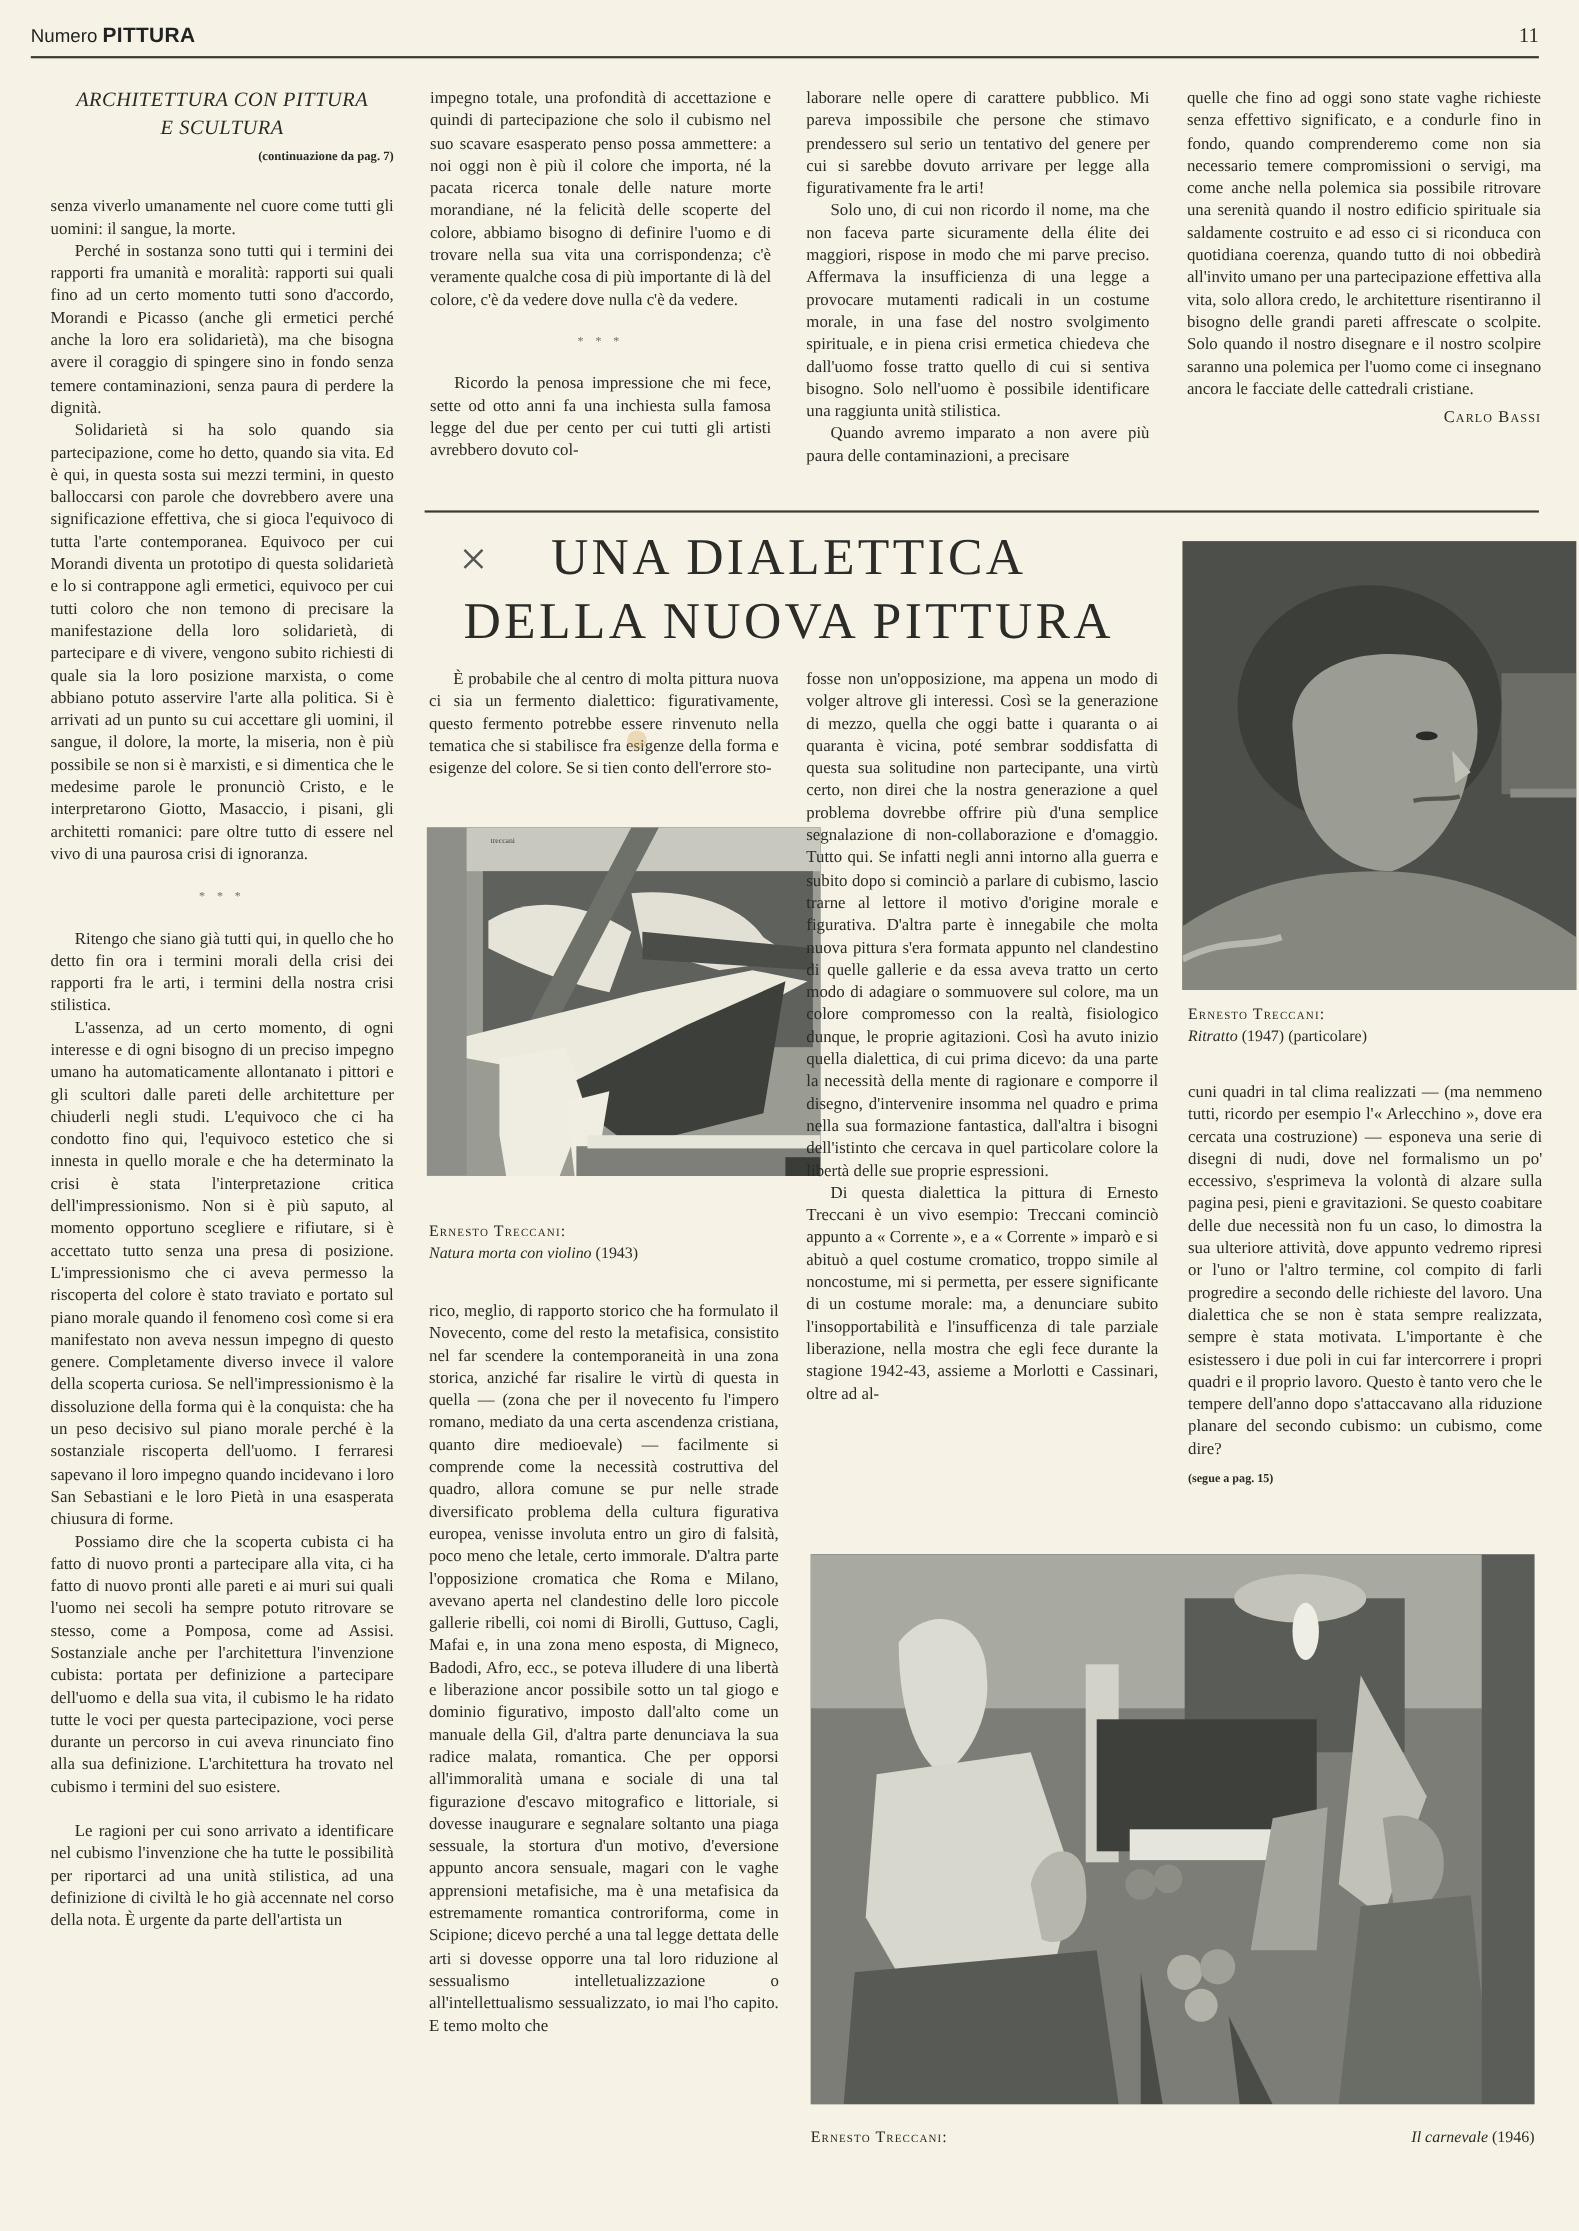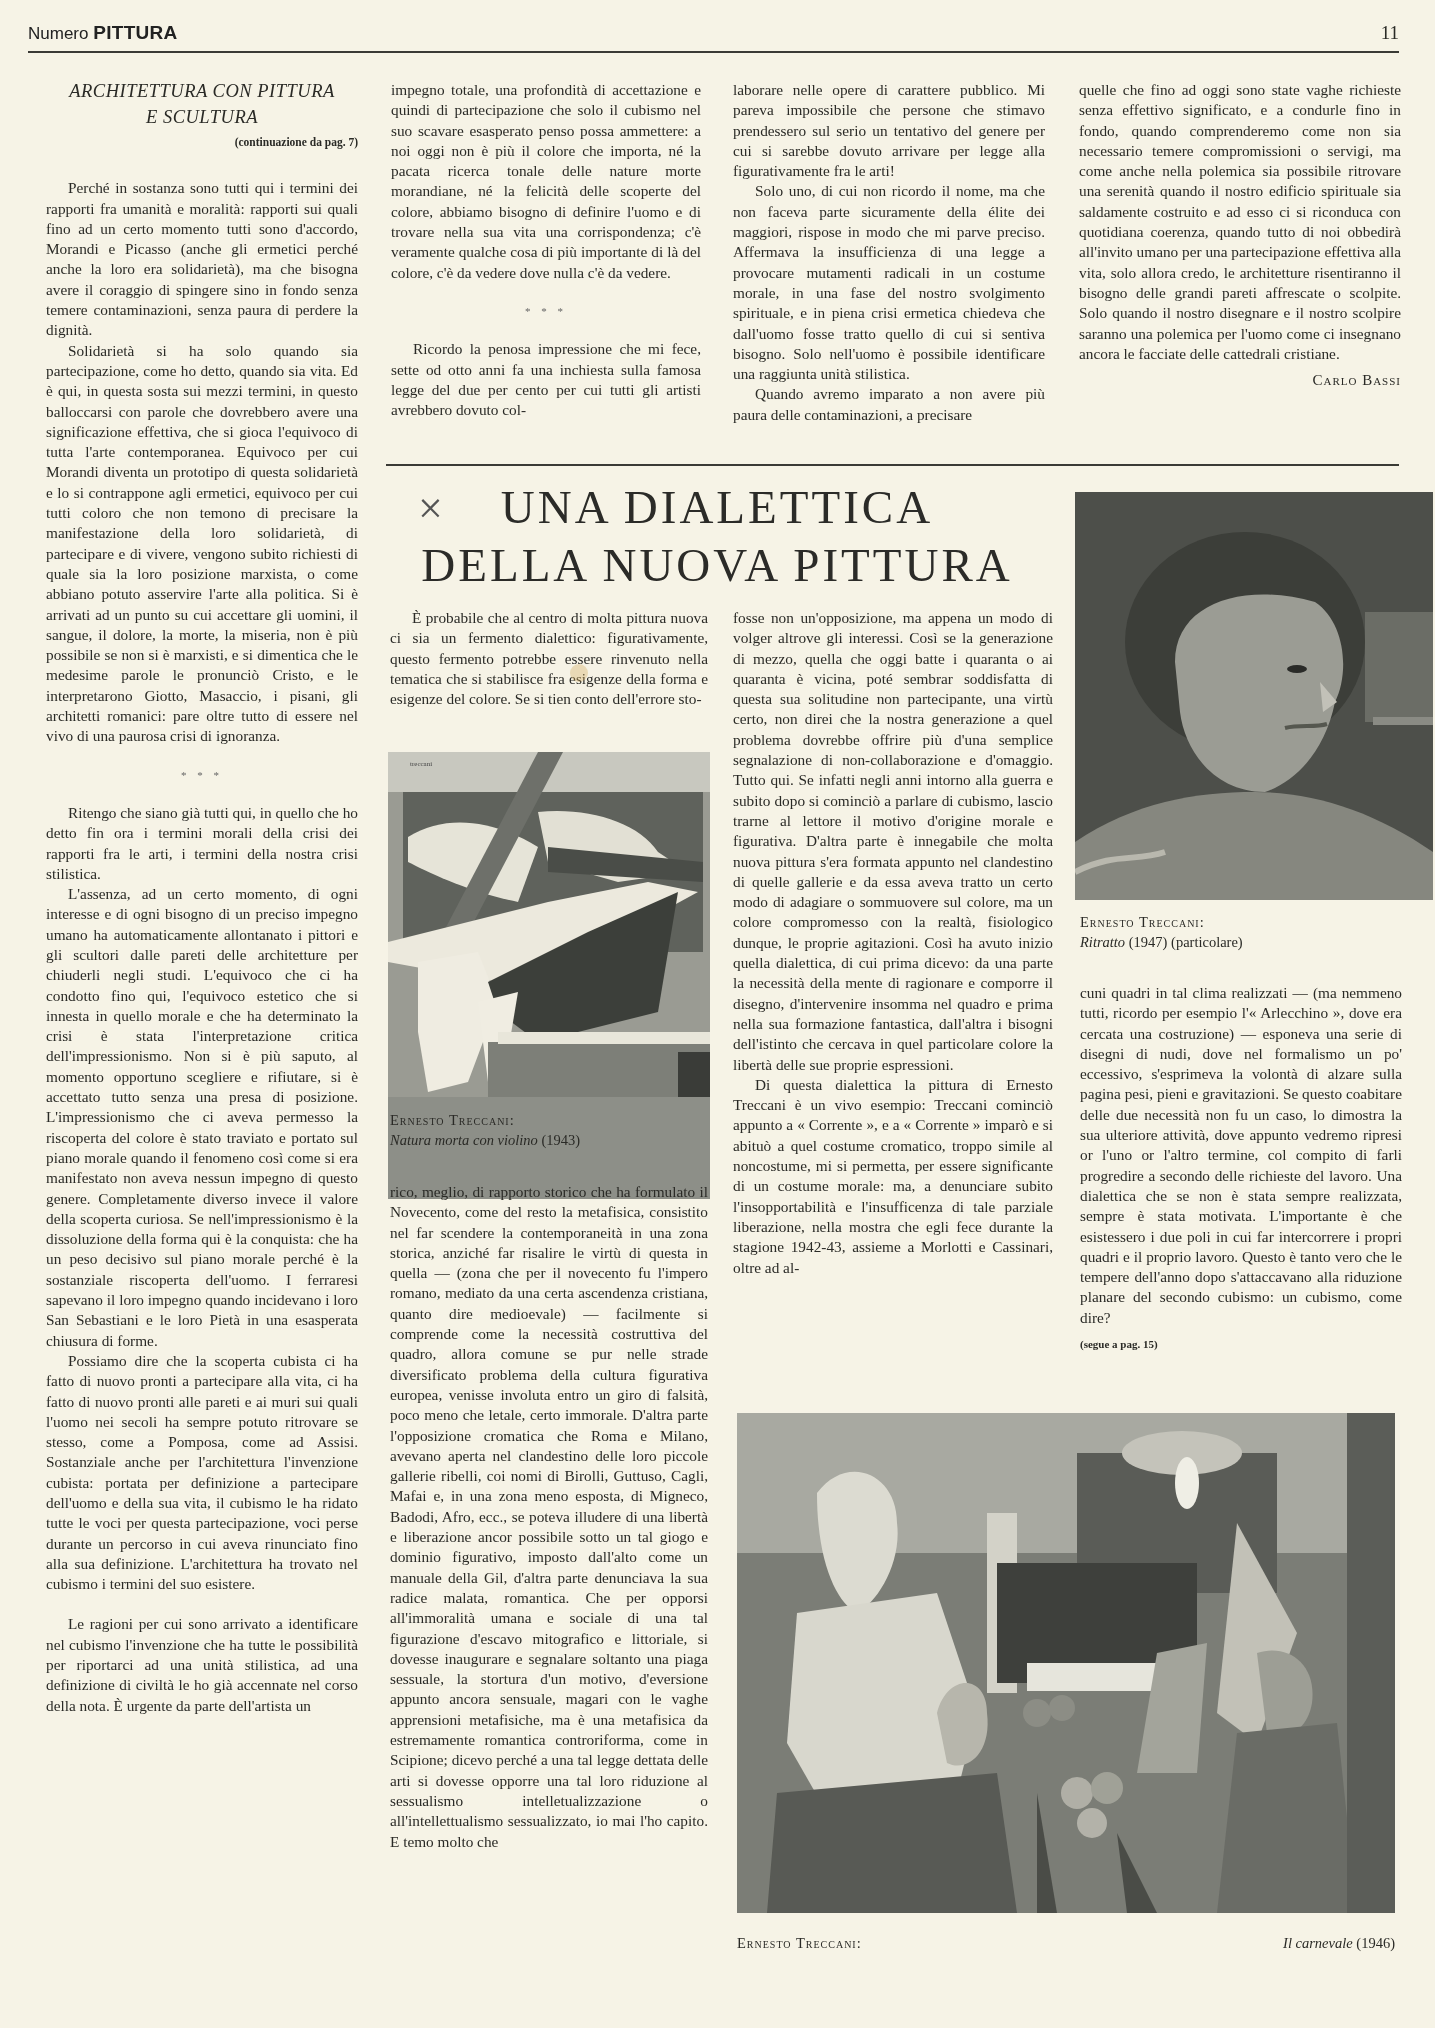--- a/index.html
+++ b/index.html
@@ -50,20 +50,21 @@
 <div class="abs page-number">11</div>
 <div class="abs rule-top"></div>
 
 <div class="col" style="left:46px; top:78px; width:312px;">
   <div class="art-title">
     <div>ARCHITETTURA CON PITTURA</div>
     <div>E SCULTURA</div>
   </div>
   <div class="art-cont">(continuazione da pag. 7)</div>
   <div style="height:26px"></div>
+  <p class="noind">senza viverlo umanamente nel cuore come tutti gli uomini: il sangue, la morte.</p>
   <p>Perché in sostanza sono tutti qui i termini dei rapporti fra umanità e moralità: rapporti sui quali fino ad un certo momento tutti sono d'accordo, Morandi e Picasso (anche gli ermetici perché anche la loro era solidarietà), ma che bisogna avere il coraggio di spingere sino in fondo senza temere contaminazioni, senza paura di perdere la dignità.</p>
   <p>Solidarietà si ha solo quando sia partecipazione, come ho detto, quando sia vita. Ed è qui, in questa sosta sui mezzi termini, in questo balloccarsi con parole che dovrebbero avere una significazione effettiva, che si gioca l'equivoco di tutta l'arte contemporanea. Equivoco per cui Morandi diventa un prototipo di questa solidarietà e lo si contrappone agli ermetici, equivoco per cui tutti coloro che non temono di precisare la manifestazione della loro solidarietà, di partecipare e di vivere, vengono subito richiesti di quale sia la loro posizione marxista, o come abbiano potuto asservire l'arte alla politica. Si è arrivati ad un punto su cui accettare gli uomini, il sangue, il dolore, la morte, la miseria, non è più possibile se non si è marxisti, e si dimentica che le medesime parole le pronunciò Cristo, e le interpretarono Giotto, Masaccio, i pisani, gli architetti romanici: pare oltre tutto di essere nel vivo di una paurosa crisi di ignoranza.</p>
   <div class="stars">* * *</div>
   <p>Ritengo che siano già tutti qui, in quello che ho detto fin ora i termini morali della crisi dei rapporti fra le arti, i termini della nostra crisi stilistica.</p>
   <p>L'assenza, ad un certo momento, di ogni interesse e di ogni bisogno di un preciso impegno umano ha automaticamente allontanato i pittori e gli scultori dalle pareti delle architetture per chiuderli negli studi. L'equivoco che ci ha condotto fino qui, l'equivoco estetico che si innesta in quello morale e che ha determinato la crisi è stata l'interpretazione critica dell'impressionismo. Non si è più saputo, al momento opportuno scegliere e rifiutare, si è accettato tutto senza una presa di posizione. L'impressionismo che ci aveva permesso la riscoperta del colore è stato traviato e portato sul piano morale quando il fenomeno così come si era manifestato non aveva nessun impegno di questo genere. Completamente diverso invece il valore della scoperta curiosa. Se nell'impressionismo è la dissoluzione della forma qui è la conquista: che ha un peso decisivo sul piano morale perché è la sostanziale riscoperta dell'uomo. I ferraresi sapevano il loro impegno quando incidevano i loro San Sebastiani e le loro Pietà in una esasperata chiusura di forme.</p>
   <p>Possiamo dire che la scoperta cubista ci ha fatto di nuovo pronti a partecipare alla vita, ci ha fatto di nuovo pronti alle pareti e ai muri sui quali l'uomo nei secoli ha sempre potuto ritrovare se stesso, come a Pomposa, come ad Assisi. Sostanziale anche per l'architettura l'invenzione cubista: portata per definizione a partecipare dell'uomo e della sua vita, il cubismo le ha ridato tutte le voci per questa partecipazione, voci perse durante un percorso in cui aveva rinunciato fino alla sua definizione. L'architettura ha trovato nel cubismo i termini del suo esistere.</p>
   <div style="height:20px"></div>
   <p>Le ragioni per cui sono arrivato a identificare nel cubismo l'invenzione che ha tutte le possibilità per riportarci ad una unità stilistica, ad una definizione di civiltà le ho già accennate nel corso della nota. È urgente da parte dell'artista un</p>
 </div>
 
@@ -89,21 +90,21 @@
 <div class="abs headline">
   <span class="mark">×</span>
   <div>UNA DIALETTICA</div>
   <div>DELLA NUOVA PITTURA</div>
 </div>
 
 <div class="col" style="left:390px; top:608px; width:318px;">
   <p>È probabile che al centro di molta pittura nuova ci sia un fermento dialettico: figurativamente, questo fermento potrebbe essere rinvenuto nella tematica che si stabilisce fra esigenze della forma e esigenze del colore. Se si tien conto dell'errore sto-</p>
 </div>
 
-<div class="painting" style="left:388px; top:752px; width:322px; height:447px; background:#8d8f88;">
+<div class="painting" style="left:388px; top:752px; width:322px; height:317px; background:#8d8f88;padding-left:36px;">
   <svg width="322" height="345" viewBox="0 0 322 345">
     <rect x="0" y="0" width="322" height="345" fill="#9a9b93"></rect>
     <rect x="0" y="0" width="322" height="40" fill="#c8c8bf"></rect>
     <rect x="15" y="40" width="300" height="160" fill="#5f625c"></rect>
     <path d="M20 85 C60 60,110 70,150 95 L130 150 C80 140,40 120,20 110 Z" fill="#e6e4d8"></path>
     <path d="M150 60 C200 55,250 70,270 100 L300 120 L230 130 L160 110 Z" fill="#e2e0d4"></path>
     <polygon points="150,0 175,0 70,200 45,200" fill="#6e706a"></polygon>
     <polygon points="160,95 315,110 315,130 160,120" fill="#4a4d48"></polygon>
     <polygon points="0,190 160,150 260,130 310,140 200,200 110,230 0,210" fill="#ece9dd"></polygon>
     <polygon points="30,210 90,200 110,250 80,330 40,340 30,280" fill="#efece1"></polygon>

